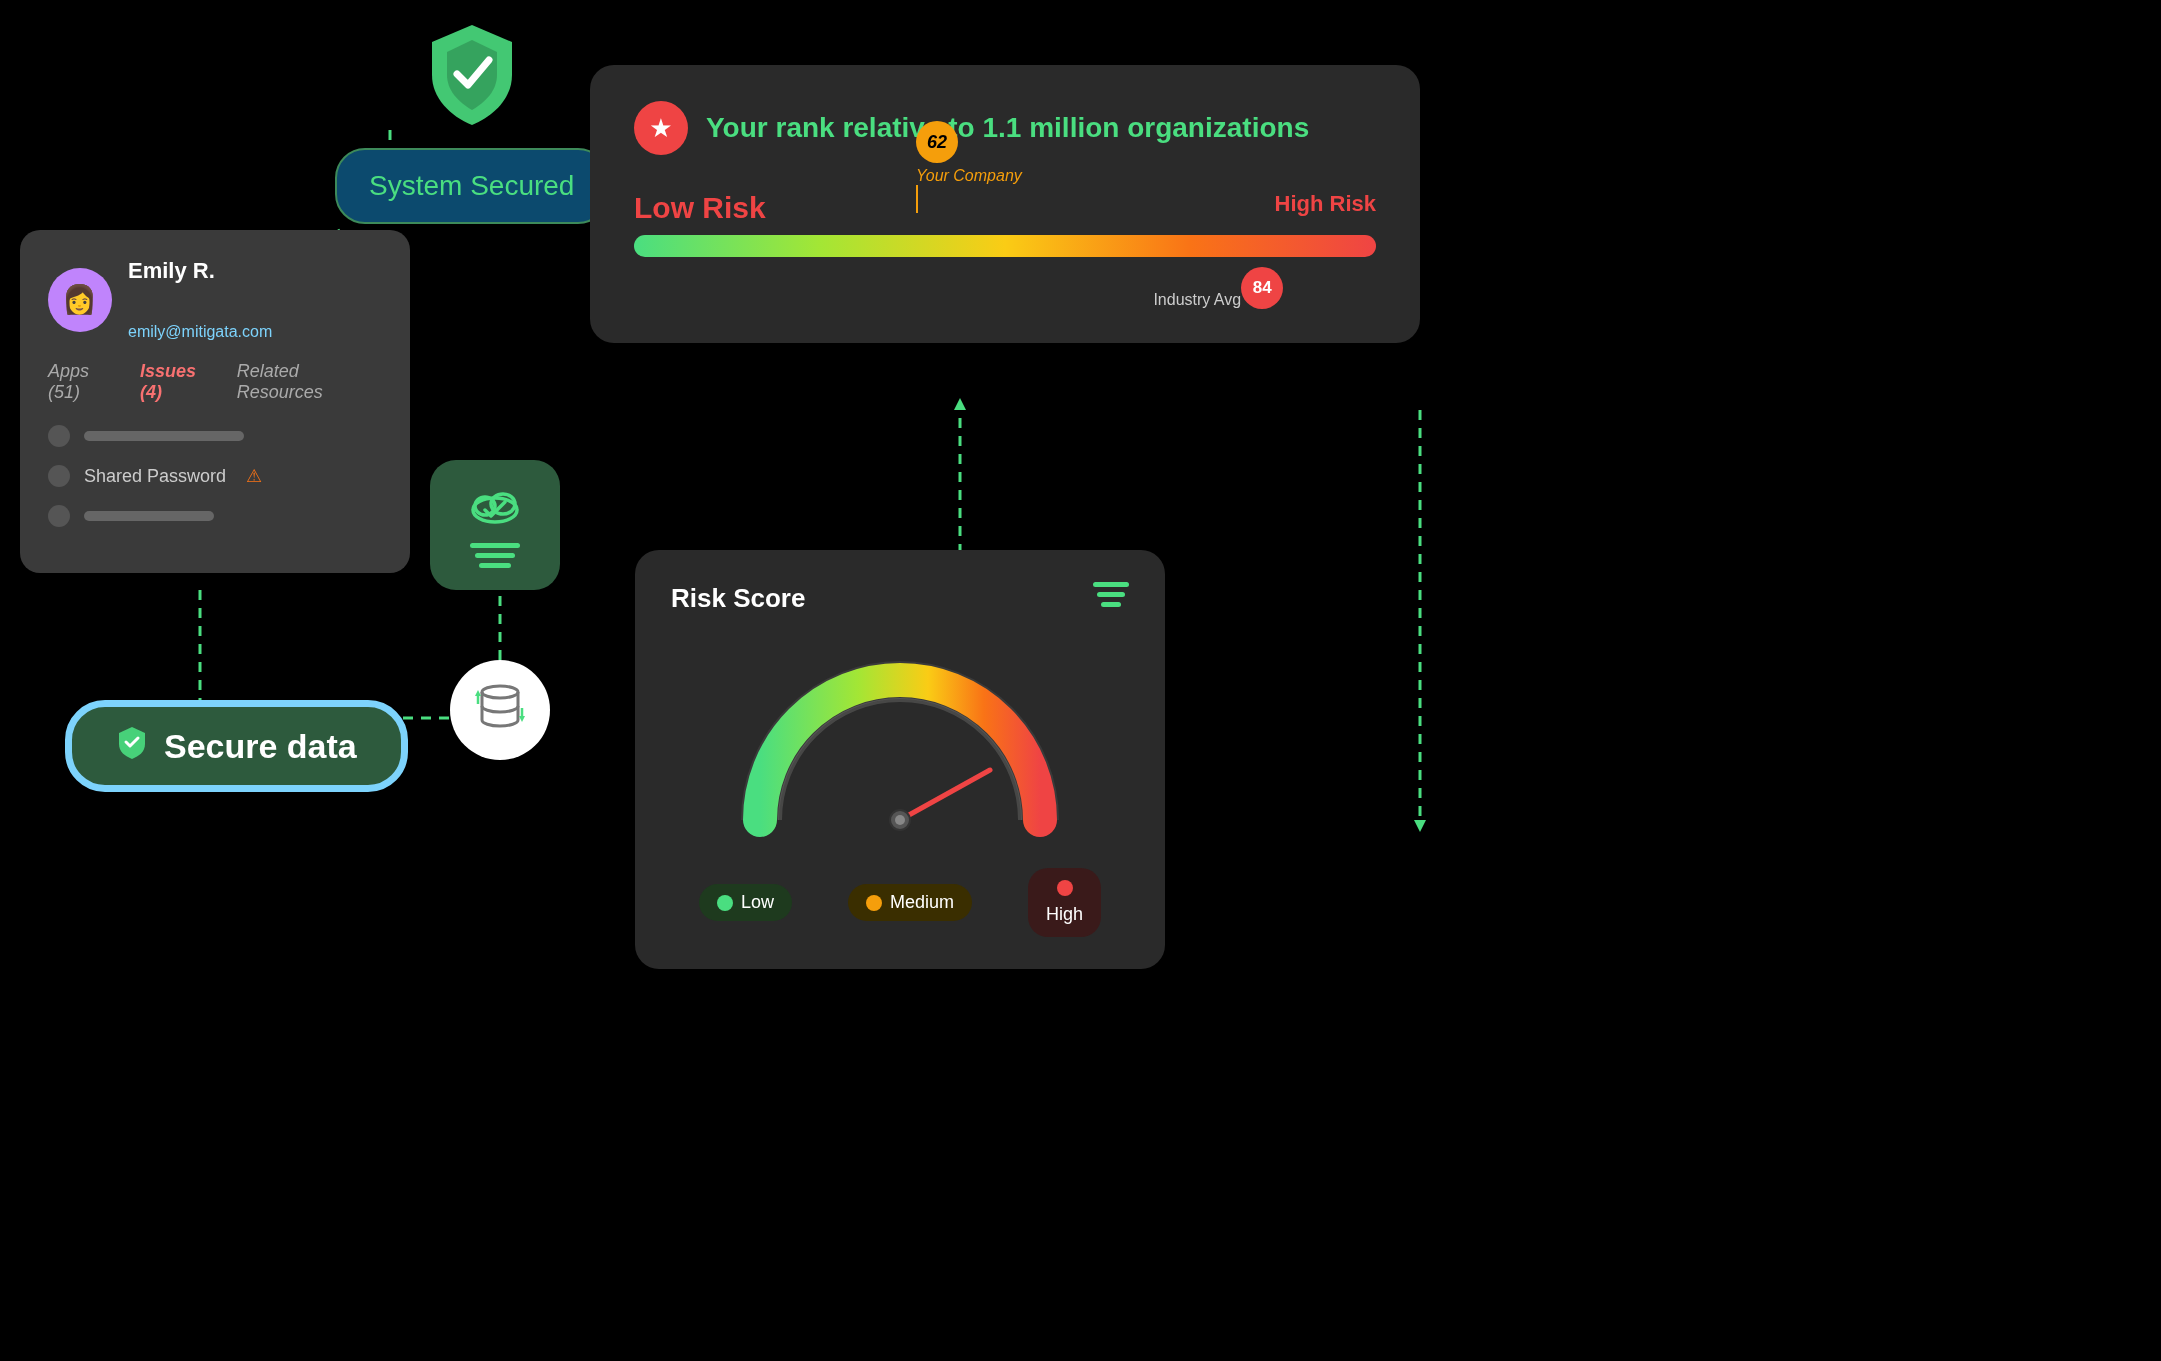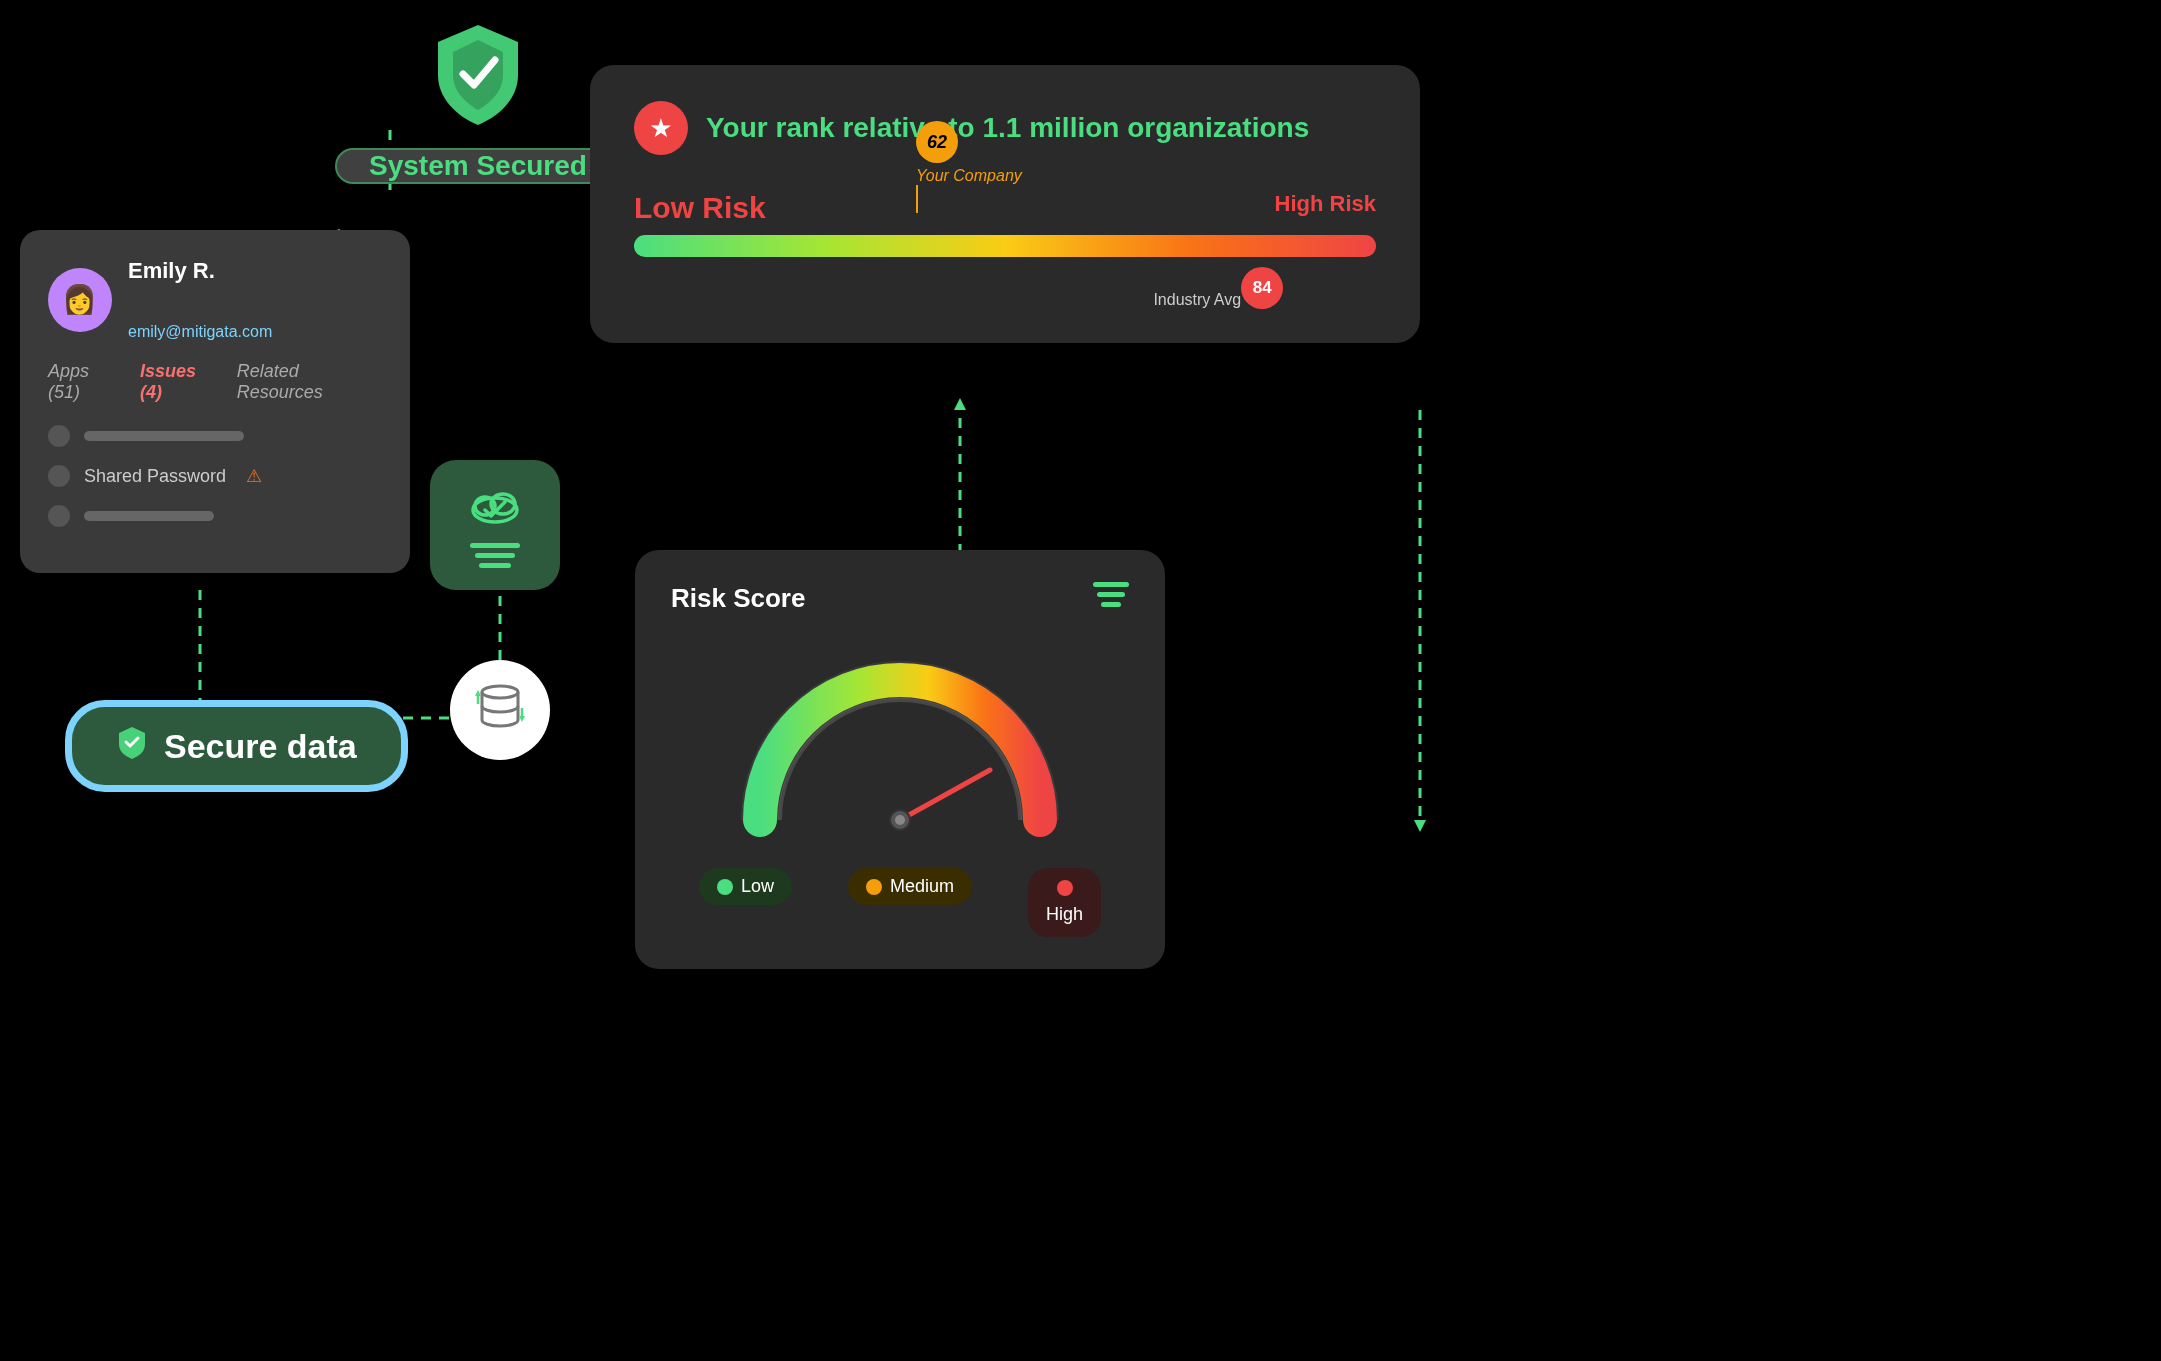--- a/index.html
+++ b/index.html
@@ -30,27 +30,27 @@
       align-items: center;
       gap: 18px;
     }
 
     .shield-icon {
       width: 110px;
       height: 110px;
     }
 
     .system-secured-badge {
-      background: #404040;
+      background: #0c4a6e;
       border: 2px solid #3d8a5a;
       border-radius: 30px;
-      padding: 0 32px;
+      padding: 20px 32px;
       color: #4ade80;
       font-size: 28px;
-      font-weight: 700;
+      font-weight: 400;
       white-space: nowrap;
     }
 
     
     .user-card {
       position: absolute;
       top: 230px;
       left: 20px;
       width: 390px;
       background: #3a3a3a;
@@ -389,21 +389,21 @@
 
     .gauge-container {
       display: flex;
       justify-content: center;
       margin-bottom: 28px;
     }
 
     .gauge-legend {
       display: flex;
       justify-content: space-around;
-      align-items: flex-start;
+      align-items: center;
     }
 
     .legend-item {
       display: flex;
       align-items: center;
       gap: 8px;
       font-size: 18px;
     }
 
     .legend-dot {

